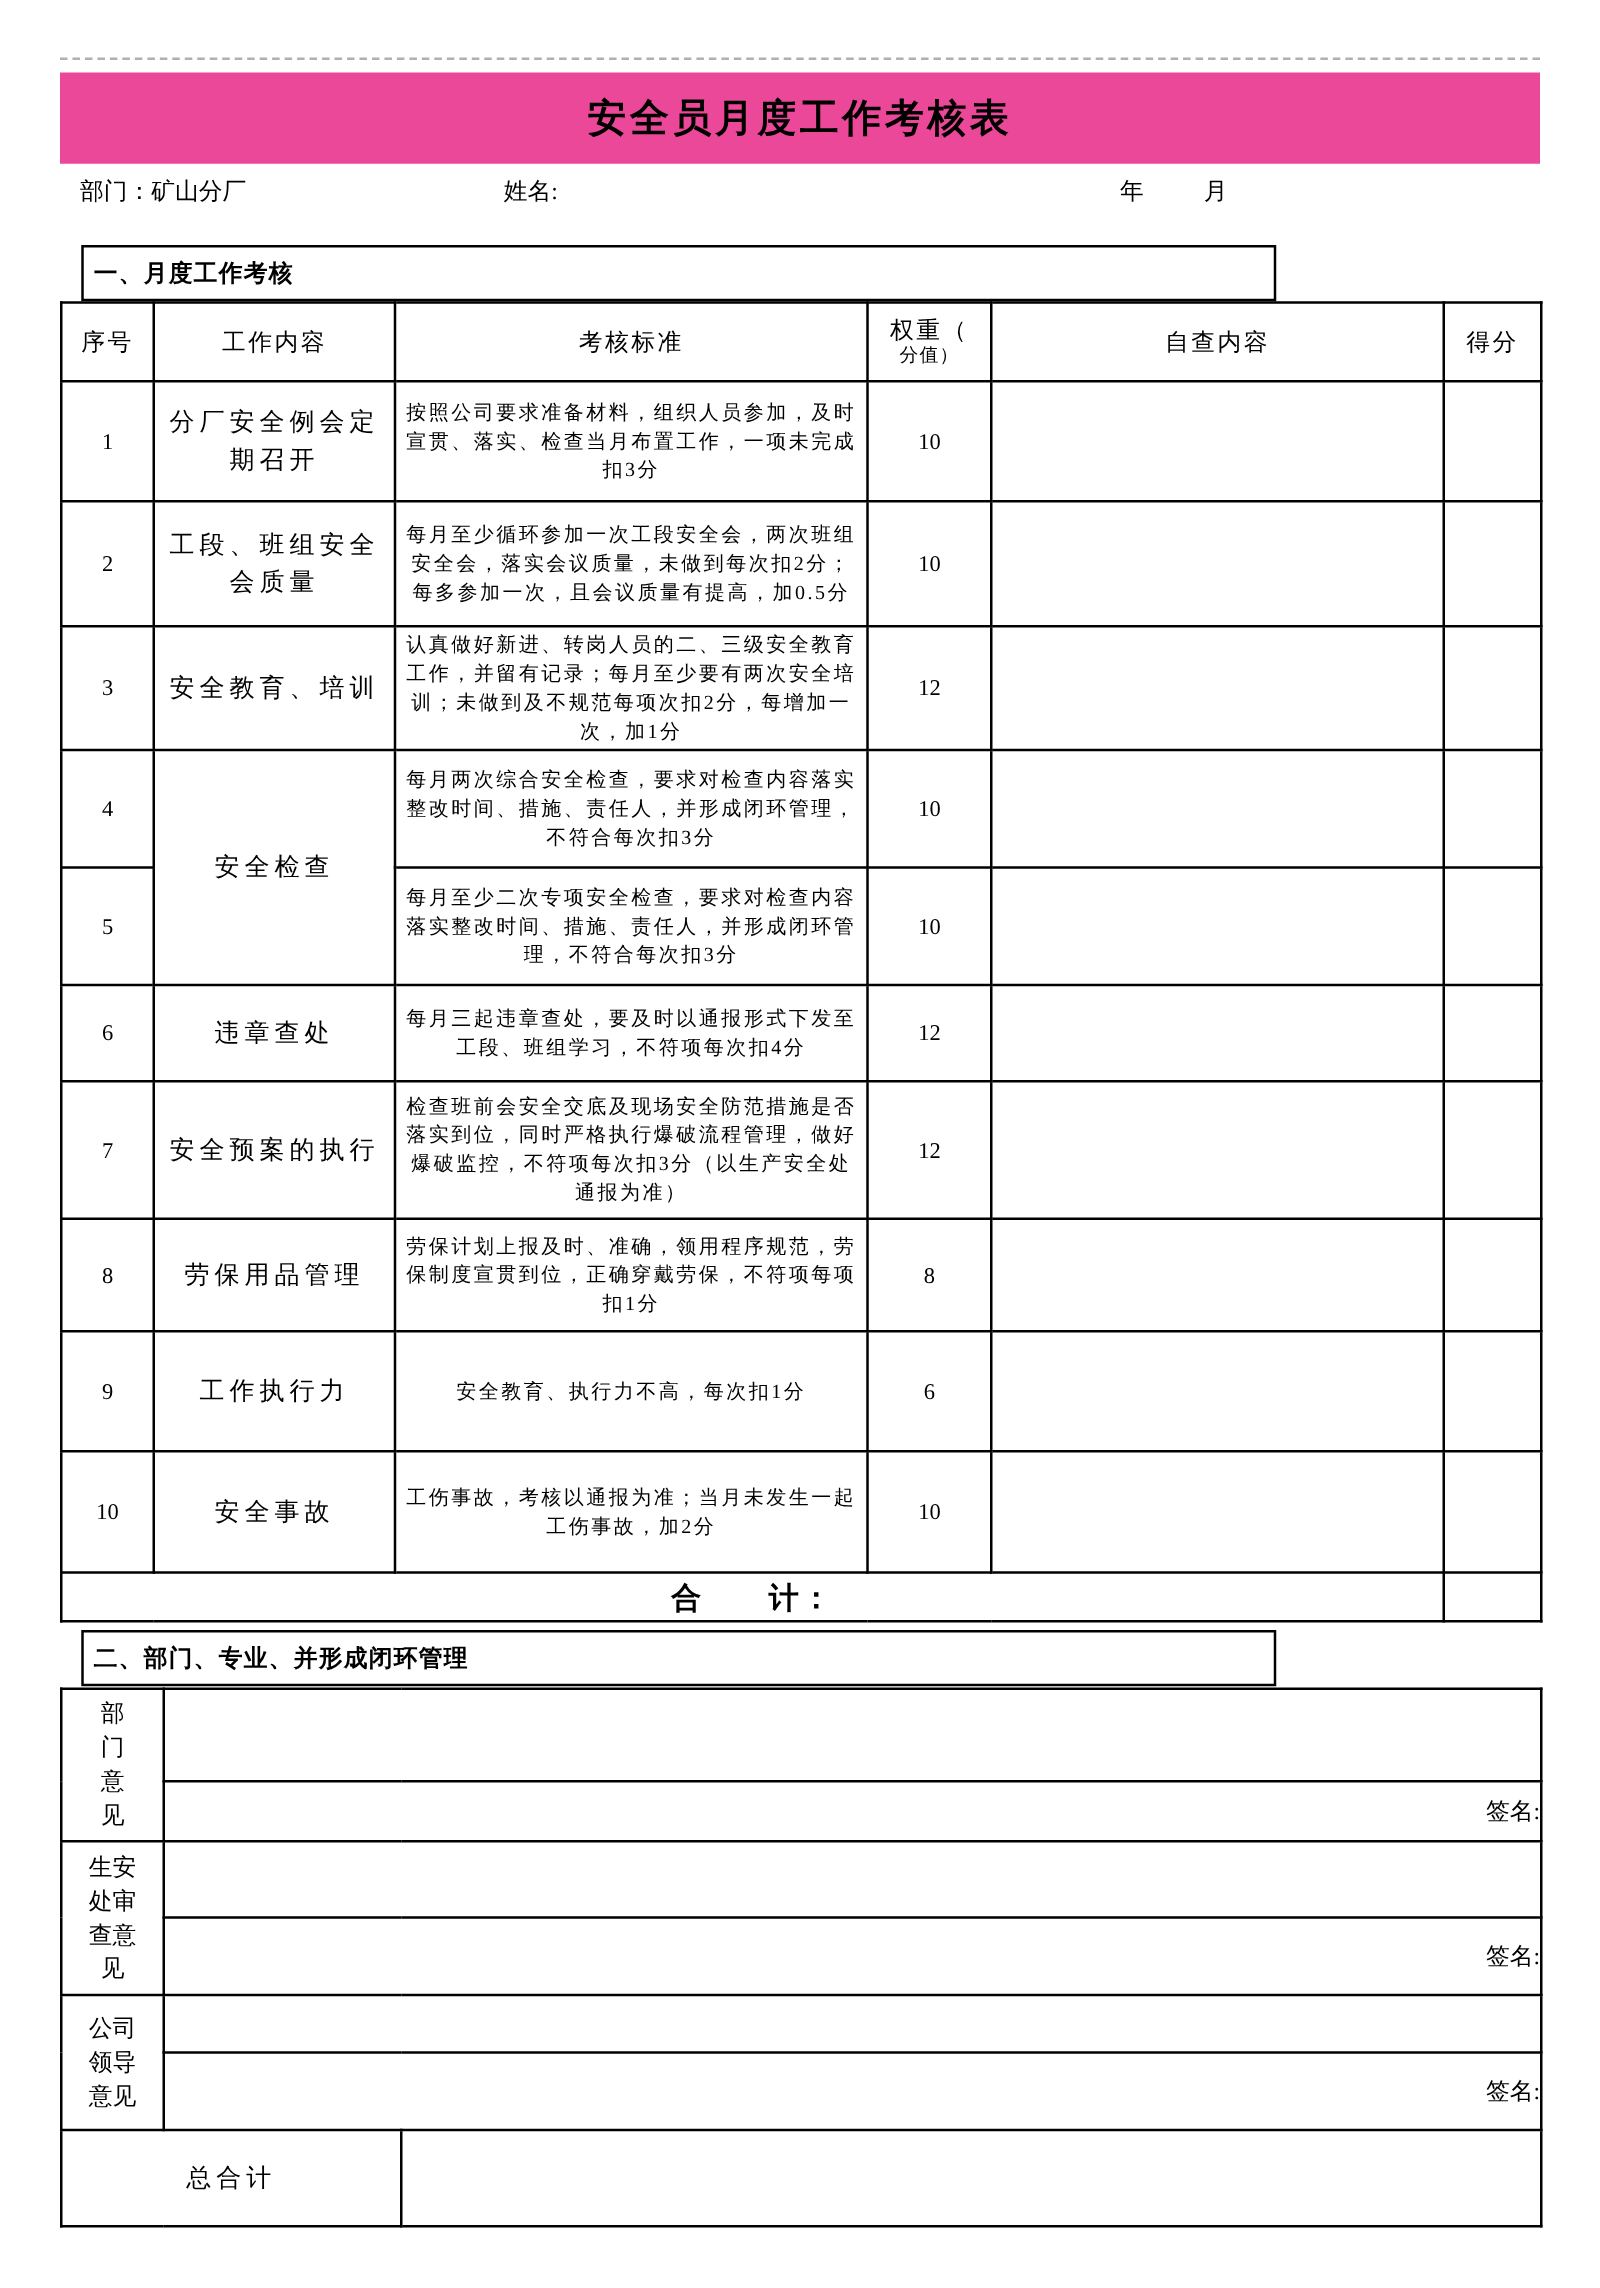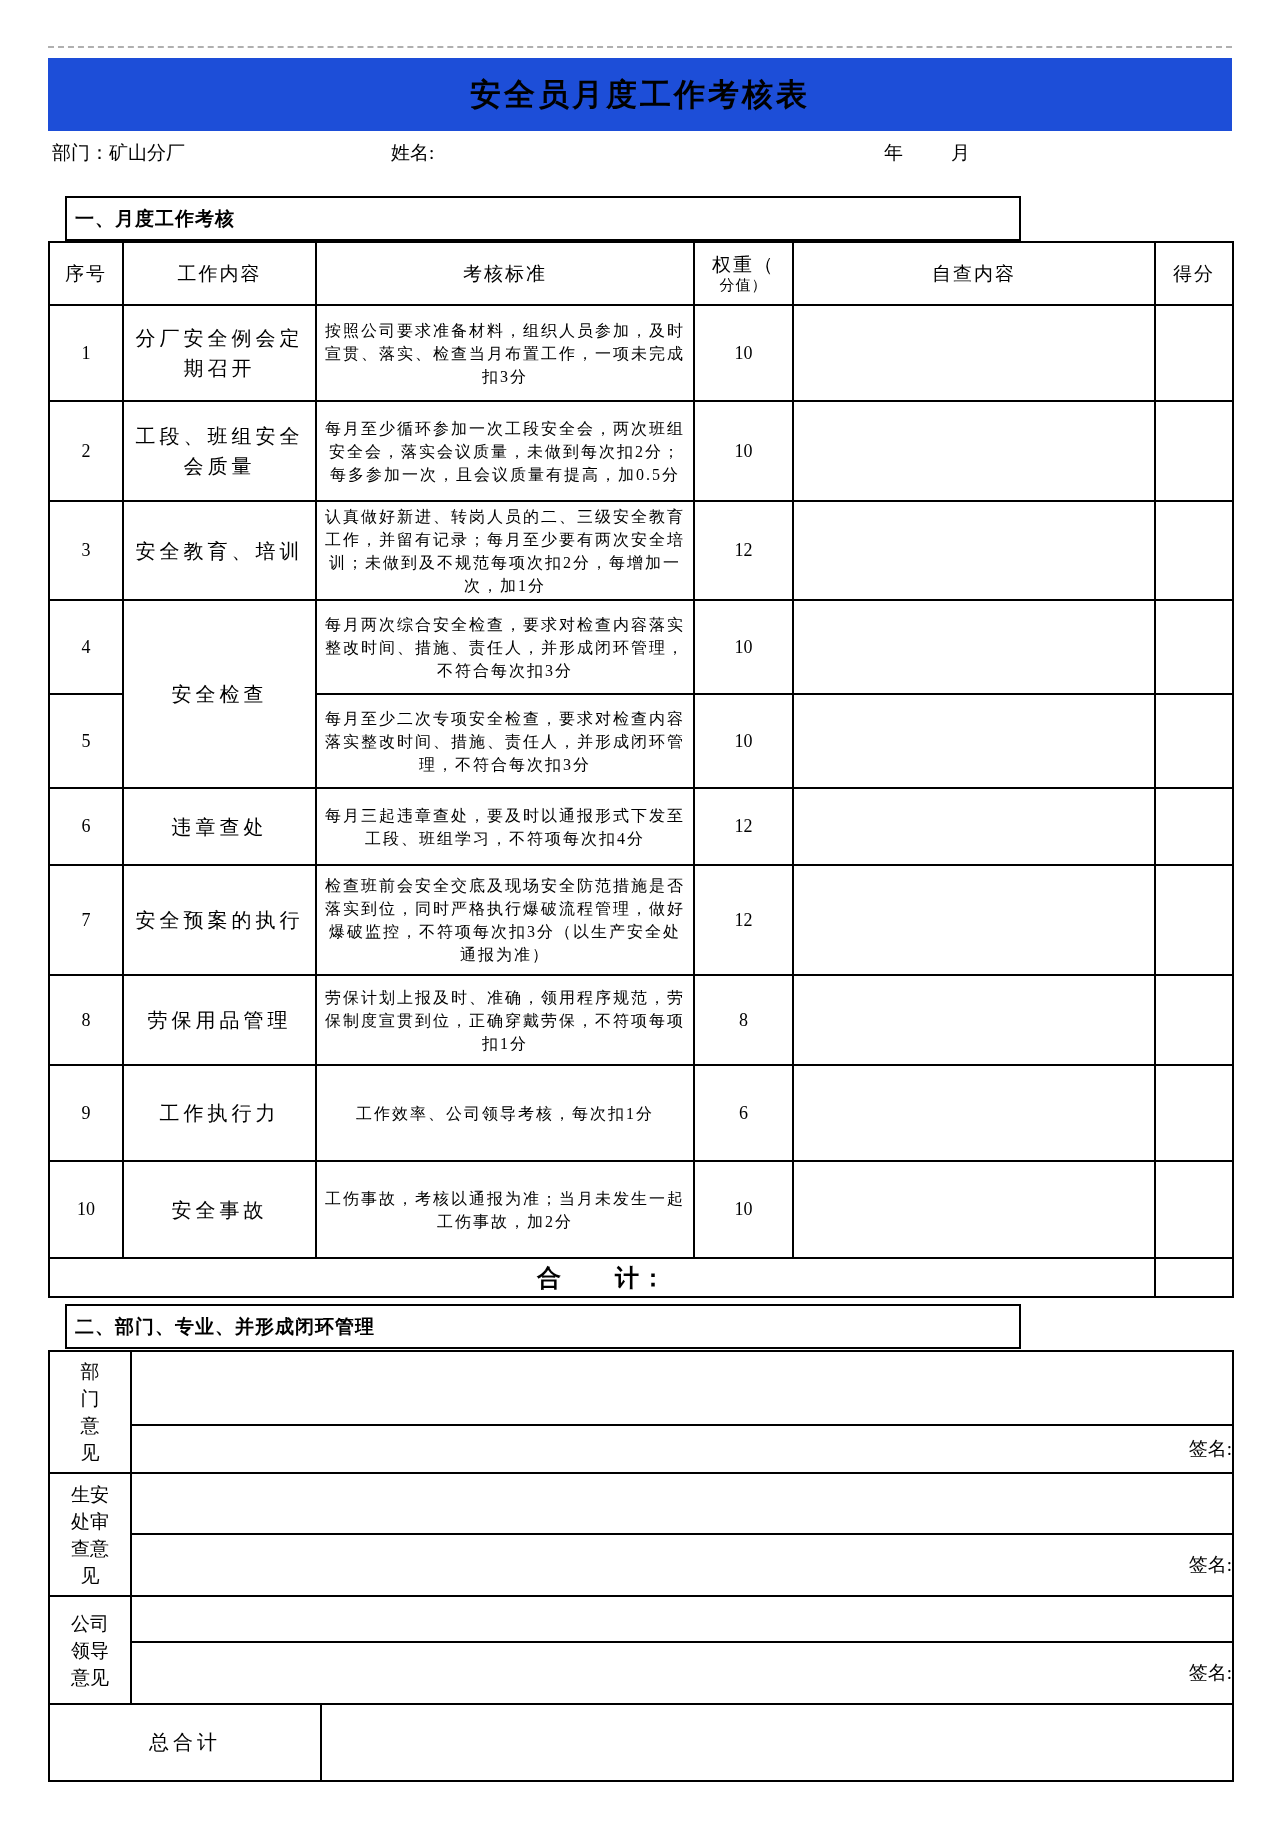--- a/index.html
+++ b/index.html
@@ -4,21 +4,21 @@
 <style>
   html,body{margin:0;padding:0;background:#ffffff;}
   .page{position:relative;width:1280px;height:1830px;background:#ffffff;
         font-family:"Liberation Serif",serif;color:#000;}
   .topline{position:absolute;left:48px;top:46px;width:1184px;height:0;
            border-top:2px dashed #b0b0b0;}
   .banner{position:absolute;left:48px;top:58px;width:1184px;height:73px;
           background:#FFC000;display:flex;align-items:center;justify-content:center;}
   .banner h1{margin:0;font-family:"Liberation Sans",sans-serif;font-size:31px;
              font-weight:bold;letter-spacing:3px;color:#000;}
-  .inforow{position:absolute;left:44px;top:136px;width:1184px;height:34px;
+  .inforow{position:absolute;left:56px;top:136px;width:1184px;height:34px;
            font-size:19px;}
   .inforow span{position:absolute;top:4px;white-space:nowrap;}
   .ir-dept{left:8px;}
   .ir-name{left:347px;}
   .ir-year{left:840px;}
   .ir-month{left:907px;}
   .secbox{position:absolute;left:65px;width:956px;height:45px;
           border:2px solid #000;box-sizing:border-box;display:flex;align-items:center;}
   .secbox .sectext{font-size:19px;font-weight:bold;padding-left:8px;letter-spacing:1px;}
   .sec1{top:196px;}
@@ -41,21 +41,21 @@
   td.blankcell{background:#fff;}
   td.grandlabel{font-size:20px;letter-spacing:4px;}
 </style>
 </head>
 <body>
 
 <div class="page">
 
   <div class="topline"></div>
 
-  <div class="banner" style="background: #1d4ed8;">
+  <div class="banner" style="background: #ec4899;">
     <h1>安全员月度工作考核表</h1>
   </div>
 
   <div class="inforow">
     <span class="ir-dept">部门：矿山分厂</span>
     <span class="ir-name">姓名:</span>
     <span class="ir-year">年</span>
     <span class="ir-month">月</span>
   </div>
 
@@ -152,21 +152,21 @@
       <td class="content">劳保用品管理</td>
       <td class="standard">劳保计划上报及时、准确，领用程序规范，劳保制度宣贯到位，正确穿戴劳保，不符项每项扣1分</td>
       <td class="weight">8</td>
       <td class="blankcell"></td>
       <td class="blankcell"></td>
     </tr>
 
     <tr style="height:96px">
       <td class="no">9</td>
       <td class="content">工作执行力</td>
-      <td class="standard">工作效率、公司领导考核，每次扣1分</td>
+      <td class="standard">安全教育、执行力不高，每次扣1分</td>
       <td class="weight">6</td>
       <td class="blankcell"></td>
       <td class="blankcell"></td>
     </tr>
 
     <tr style="height:97px">
       <td class="no">10</td>
       <td class="content">安全事故</td>
       <td class="standard">工伤事故，考核以通报为准；当月未发生一起工伤事故，加2分</td>
       <td class="weight">10</td>

